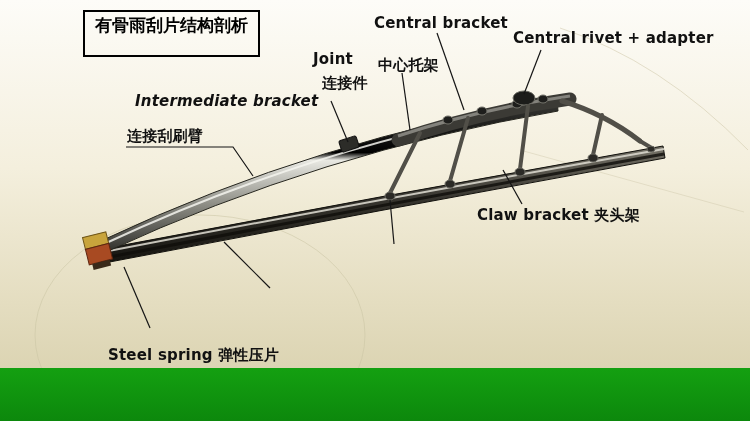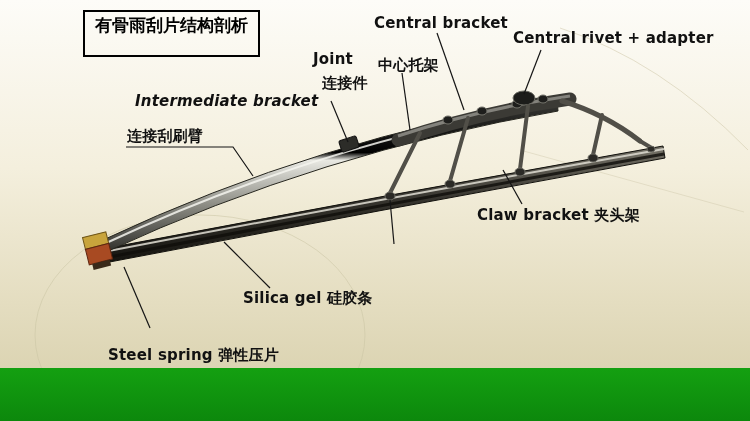--- a/index.html
+++ b/index.html
@@ -115,17 +115,16 @@
   </div>
 
   <div class="lbl" style="left:374px; top:14px;">Central bracket</div>
   <div class="lbl" style="left:378px; top:50px;margin-top:6px;">中心托架</div>
   <div class="lbl" style="left:513px; top:29px;">Central rivet + adapter</div>
   <div class="lbl" style="left:313px; top:50px;">Joint</div>
   <div class="lbl" style="left:306px; top:74px;margin-left:16px;">连接件</div>
   <div class="lbl" style="left:135px; top:92px;font-style:italic;">Intermediate bracket</div>
   <div class="lbl" style="left:127px; top:127px;">连接刮刷臂</div>
   <div class="lbl" style="left:477px; top:206px;">Claw bracket 夹头架</div>
-  <div class="lbl" style="left:243px; top:289px;">Silica gel 硅胶条</div>
   <div class="lbl" style="left:108px; top:346px;">Steel spring 弹性压片</div>
 
   <div class="footer"></div>
 </div>
 
 </body></html>

